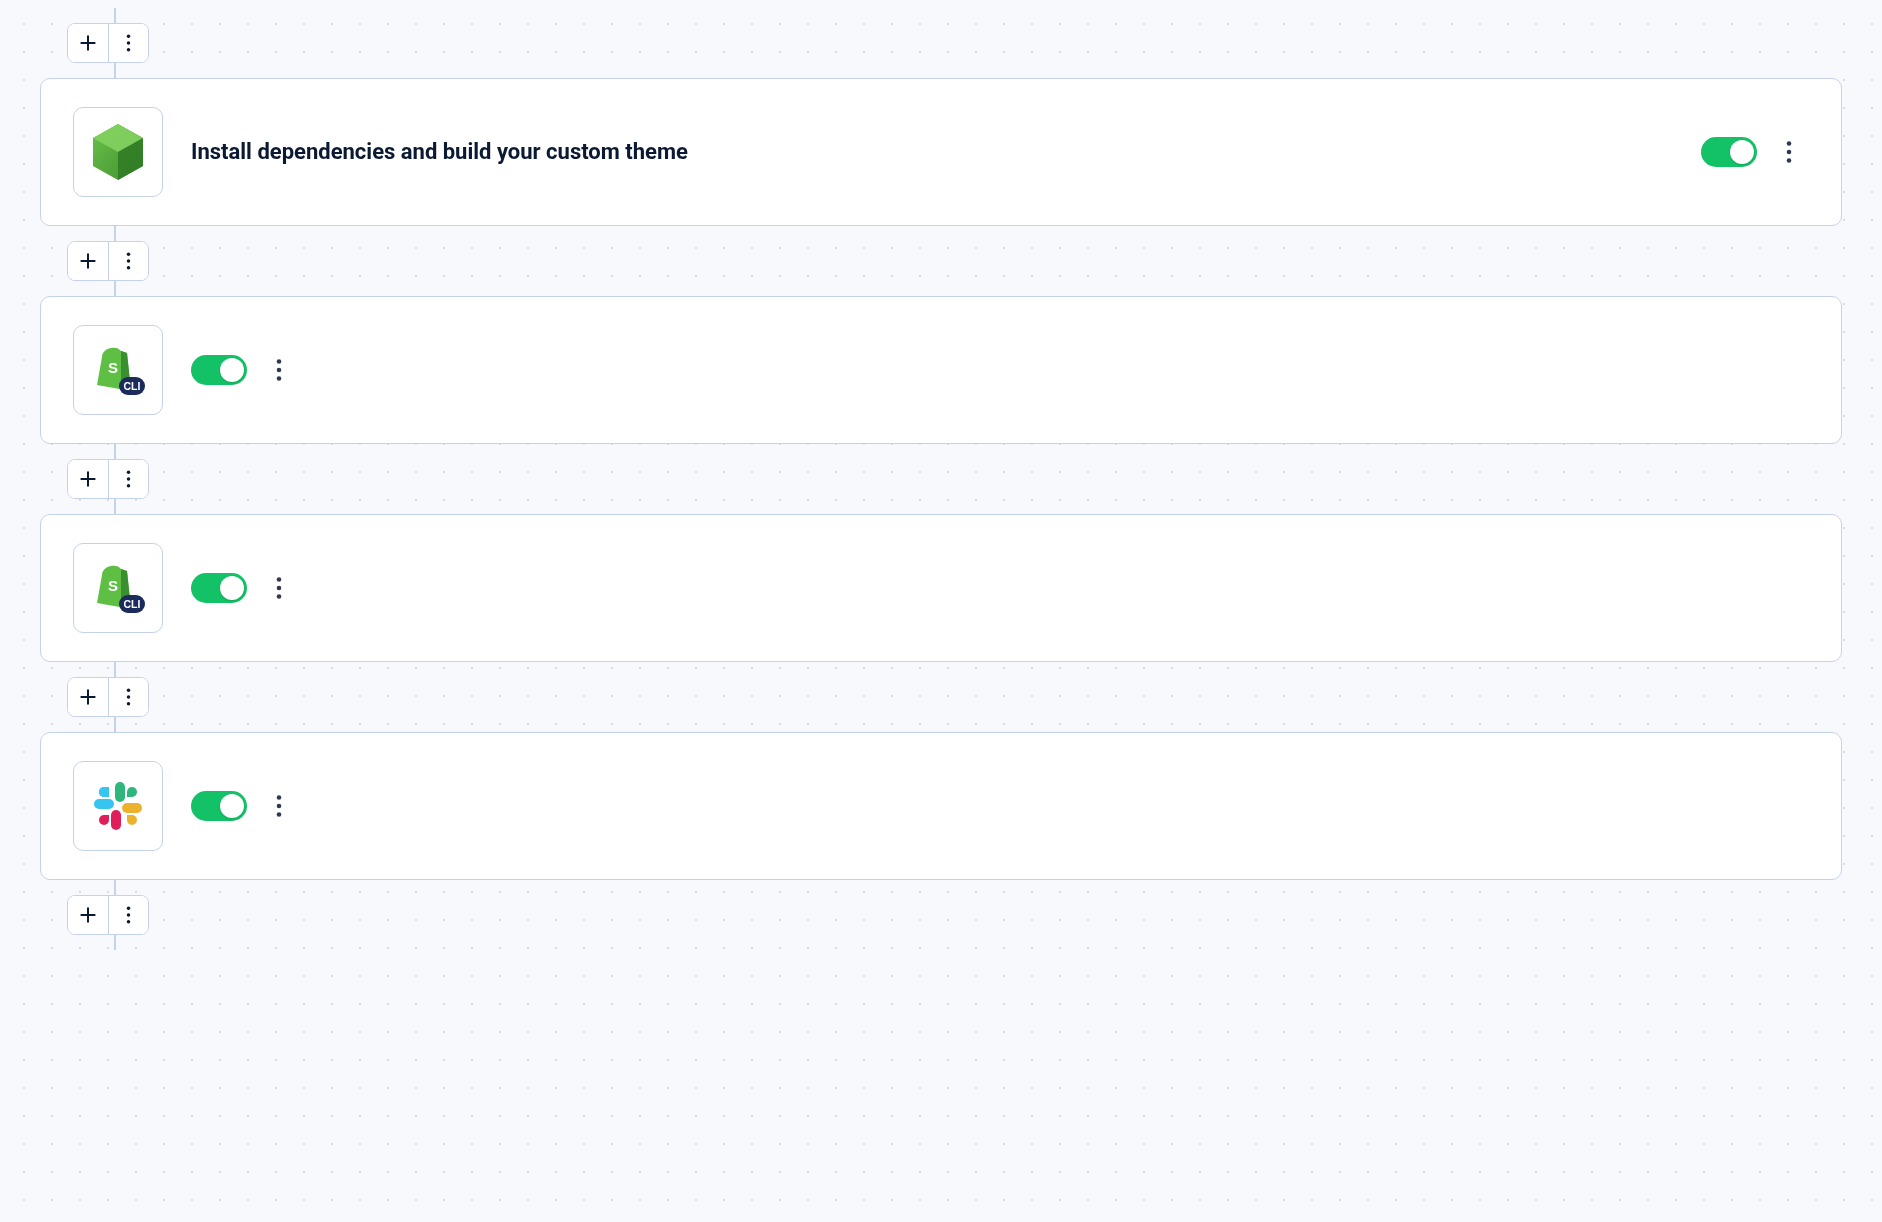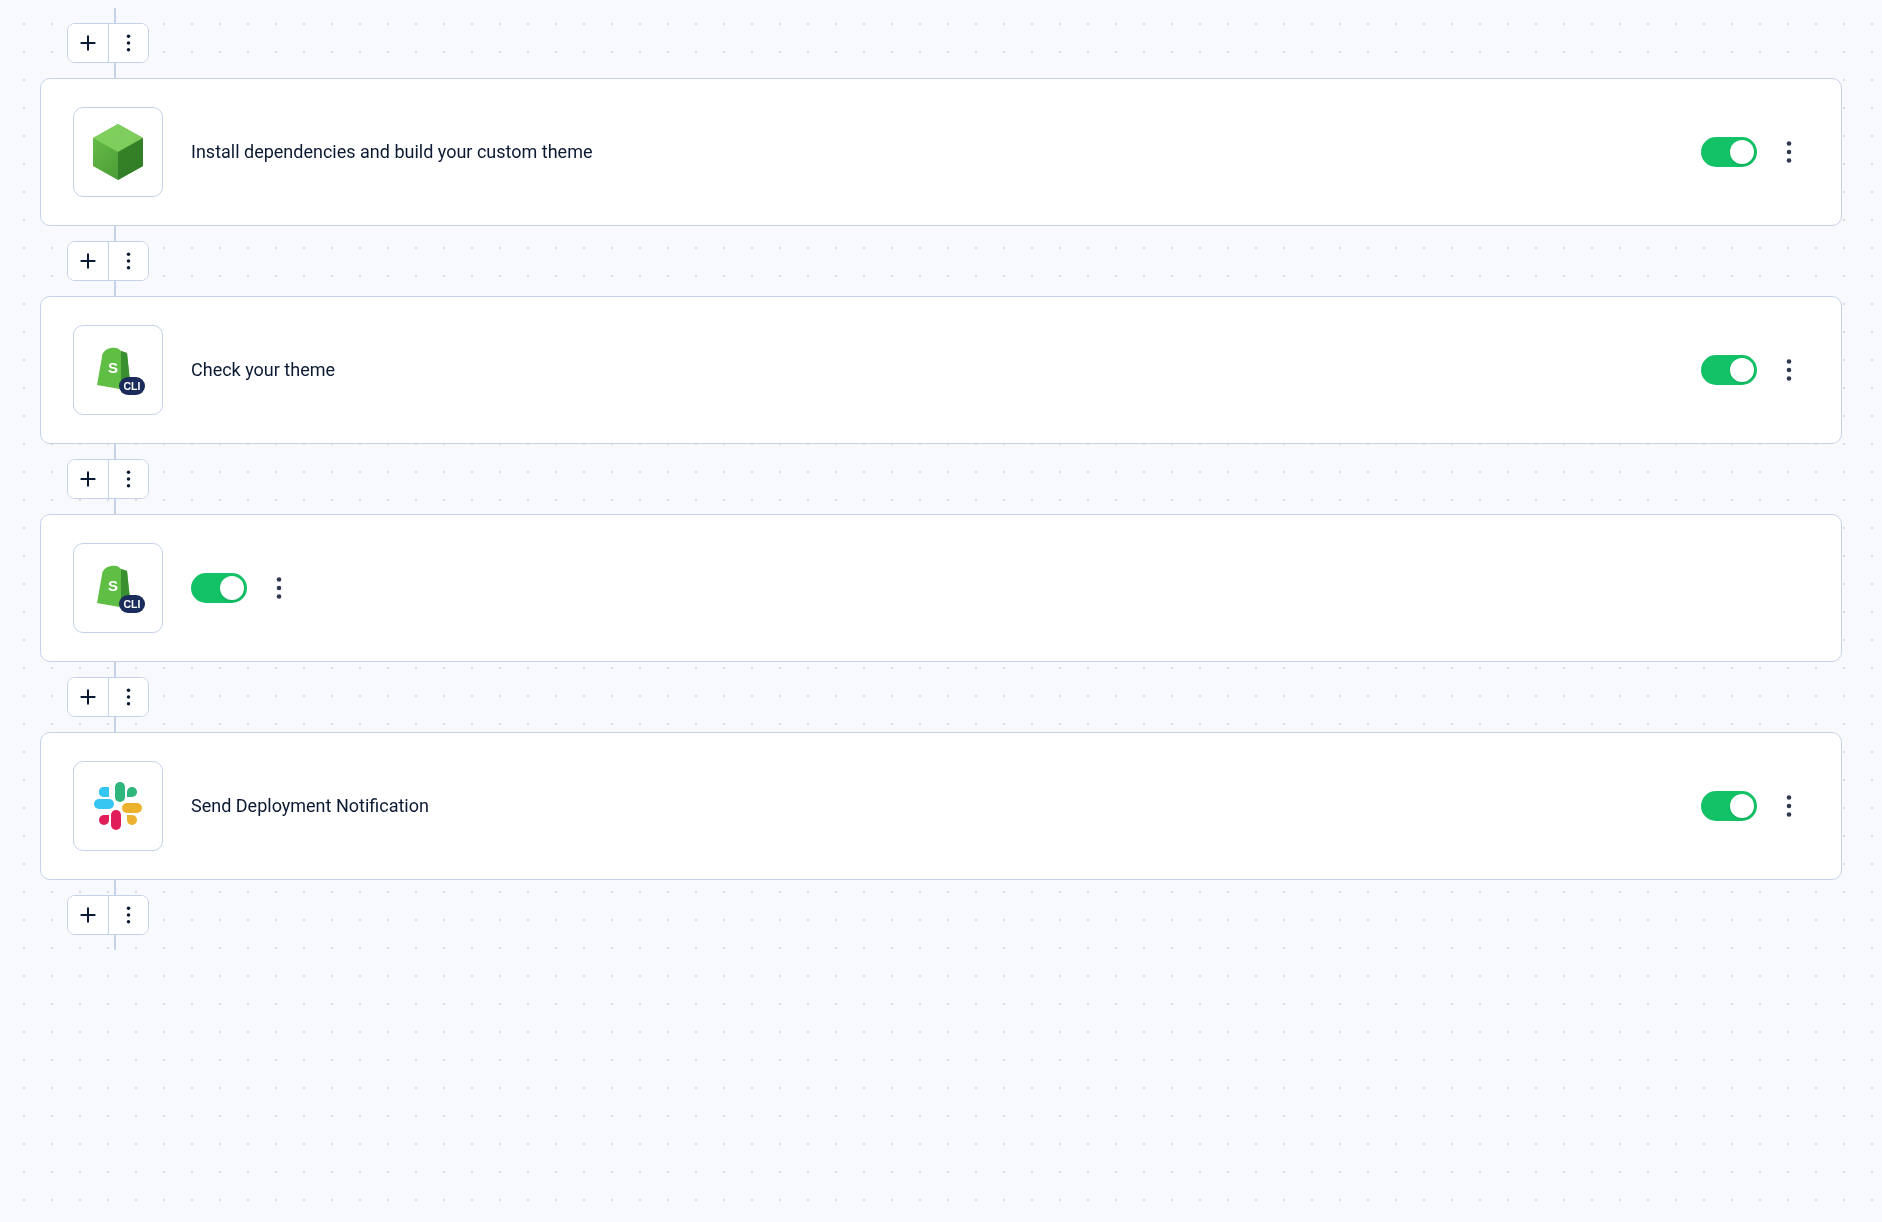--- a/index.html
+++ b/index.html
@@ -81,22 +81,22 @@
     border: 1px solid #c6d2ea;
     border-radius: 10px;
     background: #fff;
     display: flex;
     align-items: center;
     justify-content: center;
     flex-shrink: 0;
   }
   .step-title {
     flex: 1 1 auto;
-    font-size: 18px;
-    font-weight: 400;
+    font-size: 22px;
+    font-weight: 700;
     color: #0b1a33;
     line-height: 1.3;
   }
   .step-actions {
     display: flex;
     align-items: center;
     gap: 20px;
     flex-shrink: 0;
     margin-right: 8px;
   }
@@ -216,21 +216,20 @@
           <g transform="translate(4,2)">
             <path d="M9 14 C9 10 12 6 18 5 C22 4 26 5 28 8 L34 10 L38 48 L4 42 Z" fill="#5fbf45"></path>
             <path d="M28 8 L34 10 L38 48 L28 46 Z" fill="#3a8f2e"></path>
             <path d="M9 14 L6 16 L4 42" fill="none" stroke="#3a8f2e" stroke-width="0"></path>
             <text x="15" y="30" font-family="Arial" font-size="15" font-weight="800" fill="#ffffff">S</text>
           </g>
           <rect x="30" y="36" width="26" height="18" rx="9" fill="#1a2b5c"></rect>
           <text x="43" y="49" font-family="Arial" font-size="10.5" font-weight="800" fill="#ffffff" text-anchor="middle">CLI</text>
         </svg>
       </div>
-      <div class="step-title">Check your theme</div>
       <div class="step-actions">
         <div class="toggle on">
             <div class="knob"></div>
           </div>
         <div class="kebab">
           <svg class="kebab-svg" viewBox="0 0 6 24">
               <circle cx="3" cy="3.5" r="2.3" fill="currentColor"></circle>
               <circle cx="3" cy="12" r="2.3" fill="currentColor"></circle>
               <circle cx="3" cy="20.5" r="2.3" fill="currentColor"></circle>
             </svg>
@@ -315,21 +314,20 @@
             <rect x="-19" y="-14" width="10" height="5" fill="#36c5f0" opacity="0"></rect>
             <path d="M -19 -14 a5 5 0 0 1 5 -5 h5 v10 h-5 a5 5 0 0 1 -5 -5" fill="#36c5f0" opacity="0"></path>
 
             <path d="M 9 -14 a5 5 0 1 1 5 5 h-5 z" fill="#2eb67d"></path>
             <path d="M 14 9 a5 5 0 1 1 -5 5 v-5 z" fill="#ecb22e"></path>
             <path d="M -9 14 a5 5 0 1 1 -5 -5 h5 z" fill="#e01e5a"></path>
             <path d="M -14 -9 a5 5 0 1 1 5 -5 v5 z" fill="#36c5f0"></path>
           </g>
         </svg>
       </div>
-      <div class="step-title">Send Deployment Notification</div>
       <div class="step-actions">
         <div class="toggle on">
             <div class="knob"></div>
           </div>
         <div class="kebab">
           <svg class="kebab-svg" viewBox="0 0 6 24">
               <circle cx="3" cy="3.5" r="2.3" fill="currentColor"></circle>
               <circle cx="3" cy="12" r="2.3" fill="currentColor"></circle>
               <circle cx="3" cy="20.5" r="2.3" fill="currentColor"></circle>
             </svg>

